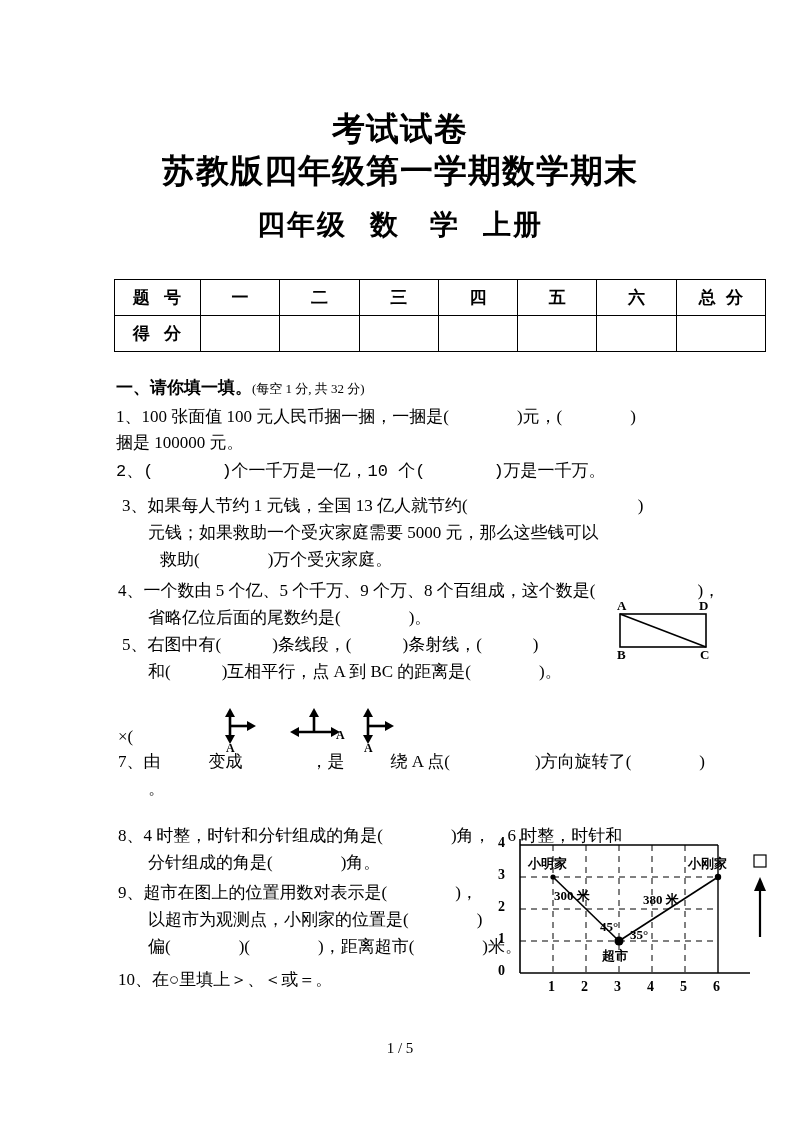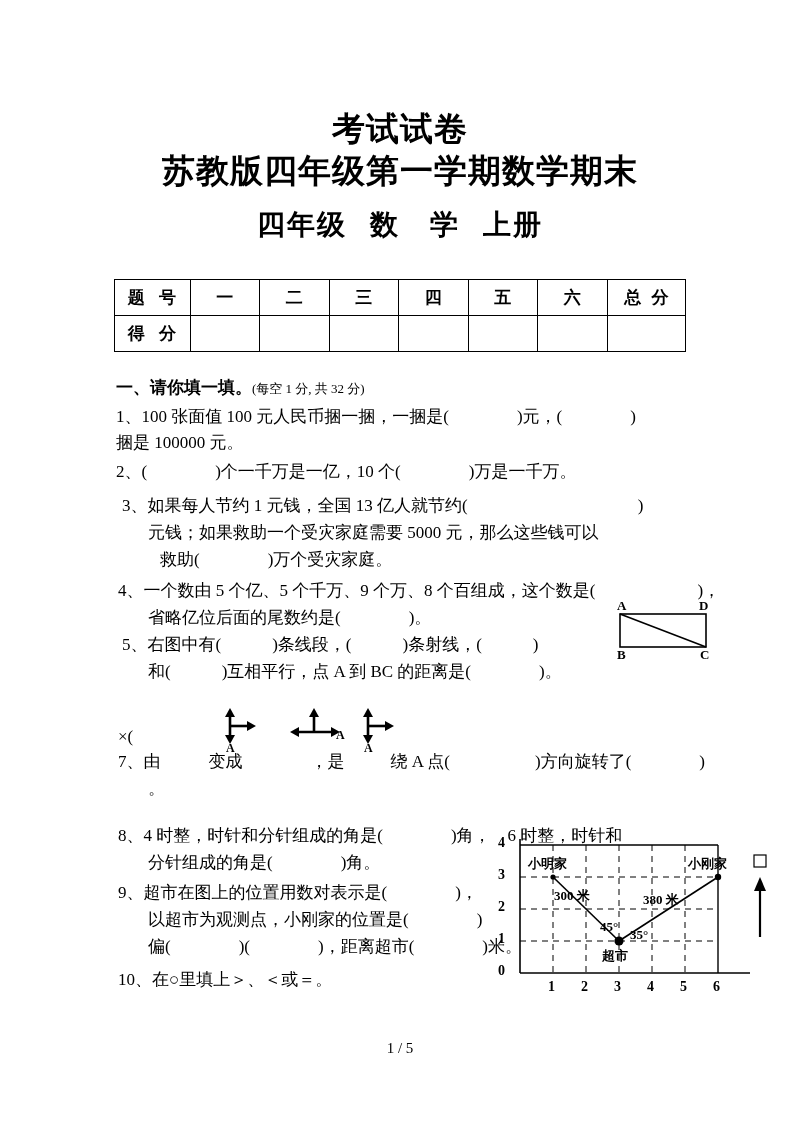--- a/index.html
+++ b/index.html
@@ -48,21 +48,21 @@
     letter-spacing: 2px;
   }
   .subtitle span { margin: 0 7px; }
 
   
   .score-table {
     position: absolute;
     left: 114px;
     top: 279px;
     border-collapse: collapse;
-    width: 572px;
+    width: 652px;
   }
   .score-table td {
     border: 1.6px solid #000;
     height: 35px;
     text-align: center;
     vertical-align: middle;
     font-size: 17px;
     font-weight: bold;
     padding: 0;
   }
@@ -194,21 +194,21 @@
     <span>一、请你填一填。</span><span class="pts">(每空 1 分, 共 32 分)</span>
   </div>
 
   <div class="q" style="left:116px; top:403px;">
     <span class="num">1、</span><span>100 张面值 100 元人民币捆一捆，一捆是(　　　　)元，(　　　　)</span>
   </div>
   <div class="q" style="left:116px; top:429px;">
     <span>捆是 100000 元。</span>
   </div>
 
-  <div class="q" style="left:116px; top:458px;">
+  <div class="q" style="left:116px; top:458px;font-family:Liberation Mono, monospace;">
     <span class="num">2、</span><span>(　　　　)个一千万是一亿，10 个(　　　　)万是一千万。</span>
   </div>
 
   <div class="q" style="left:122px; top:492px;">
     <span class="num">3、</span><span>如果每人节约 1 元钱，全国 13 亿人就节约(　　　　　　　　　　)</span>
   </div>
   <div class="q" style="left:148px; top:519px;">
     <span>元钱；如果救助一个受灾家庭需要 5000 元，那么这些钱可以</span>
   </div>
   <div class="q" style="left:160px; top:546px;">

